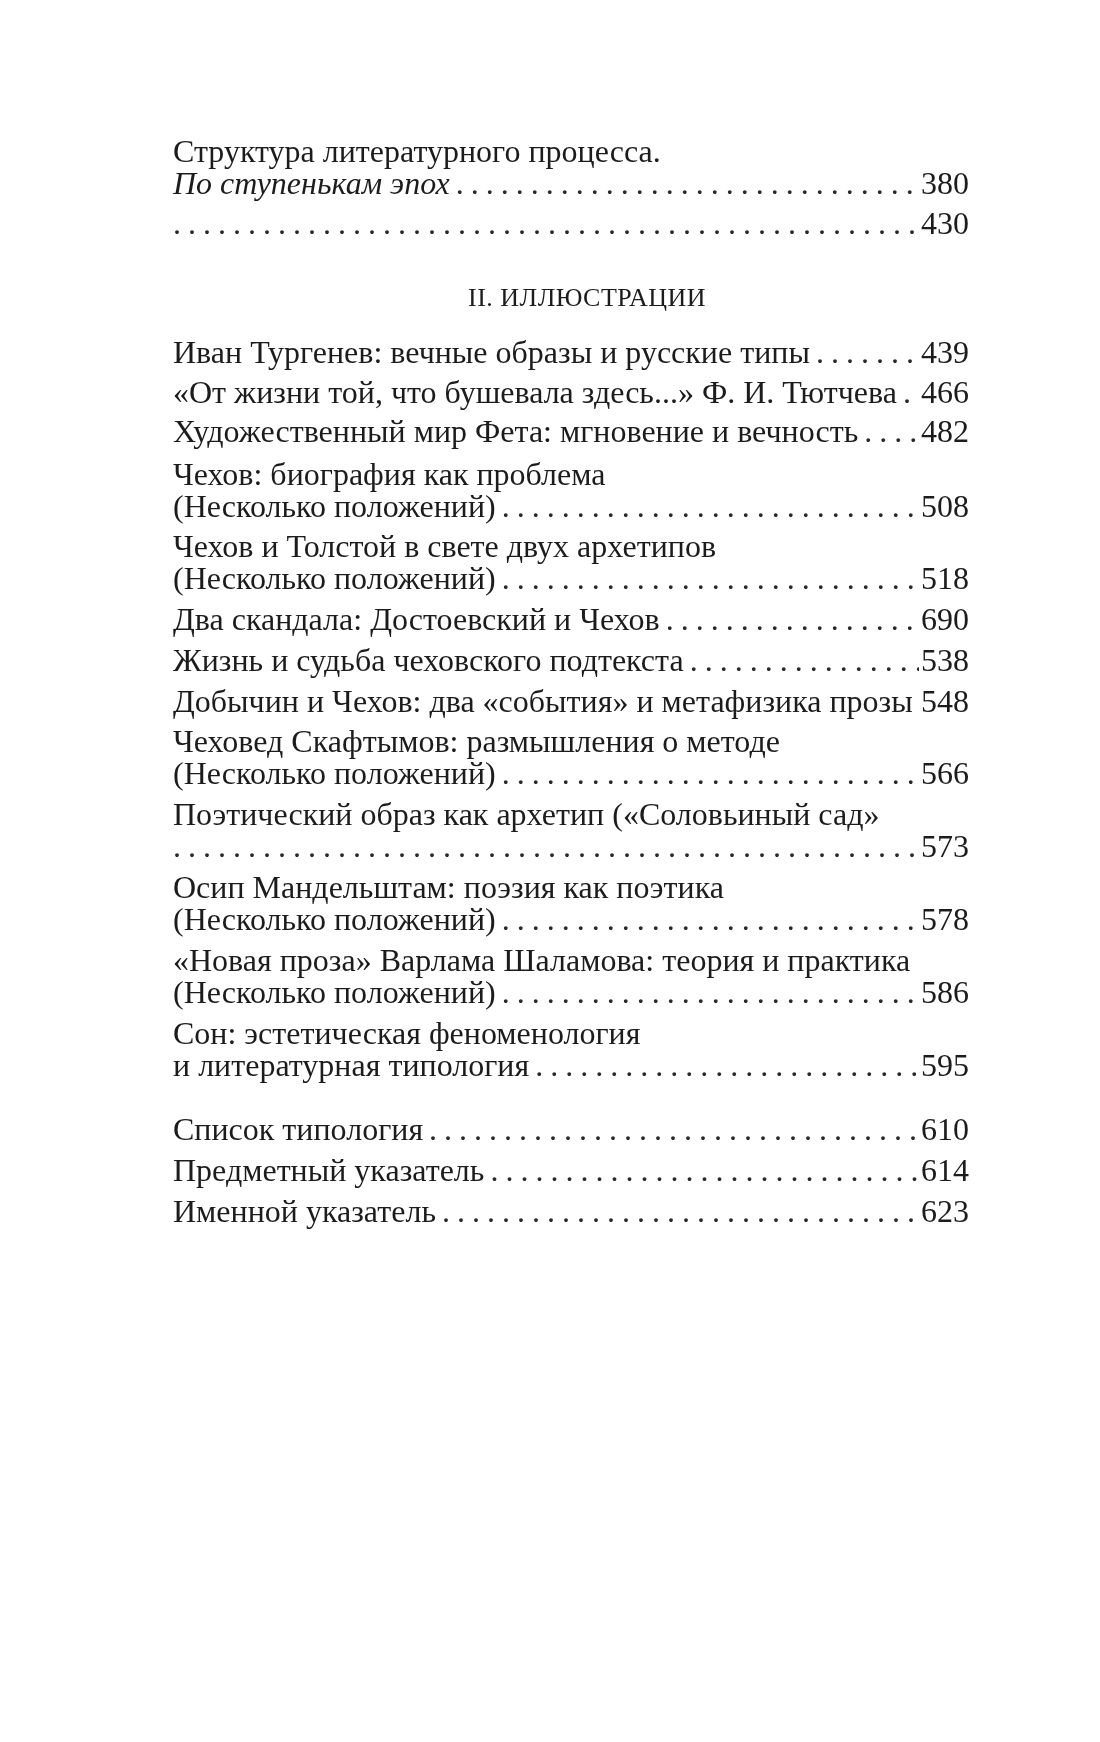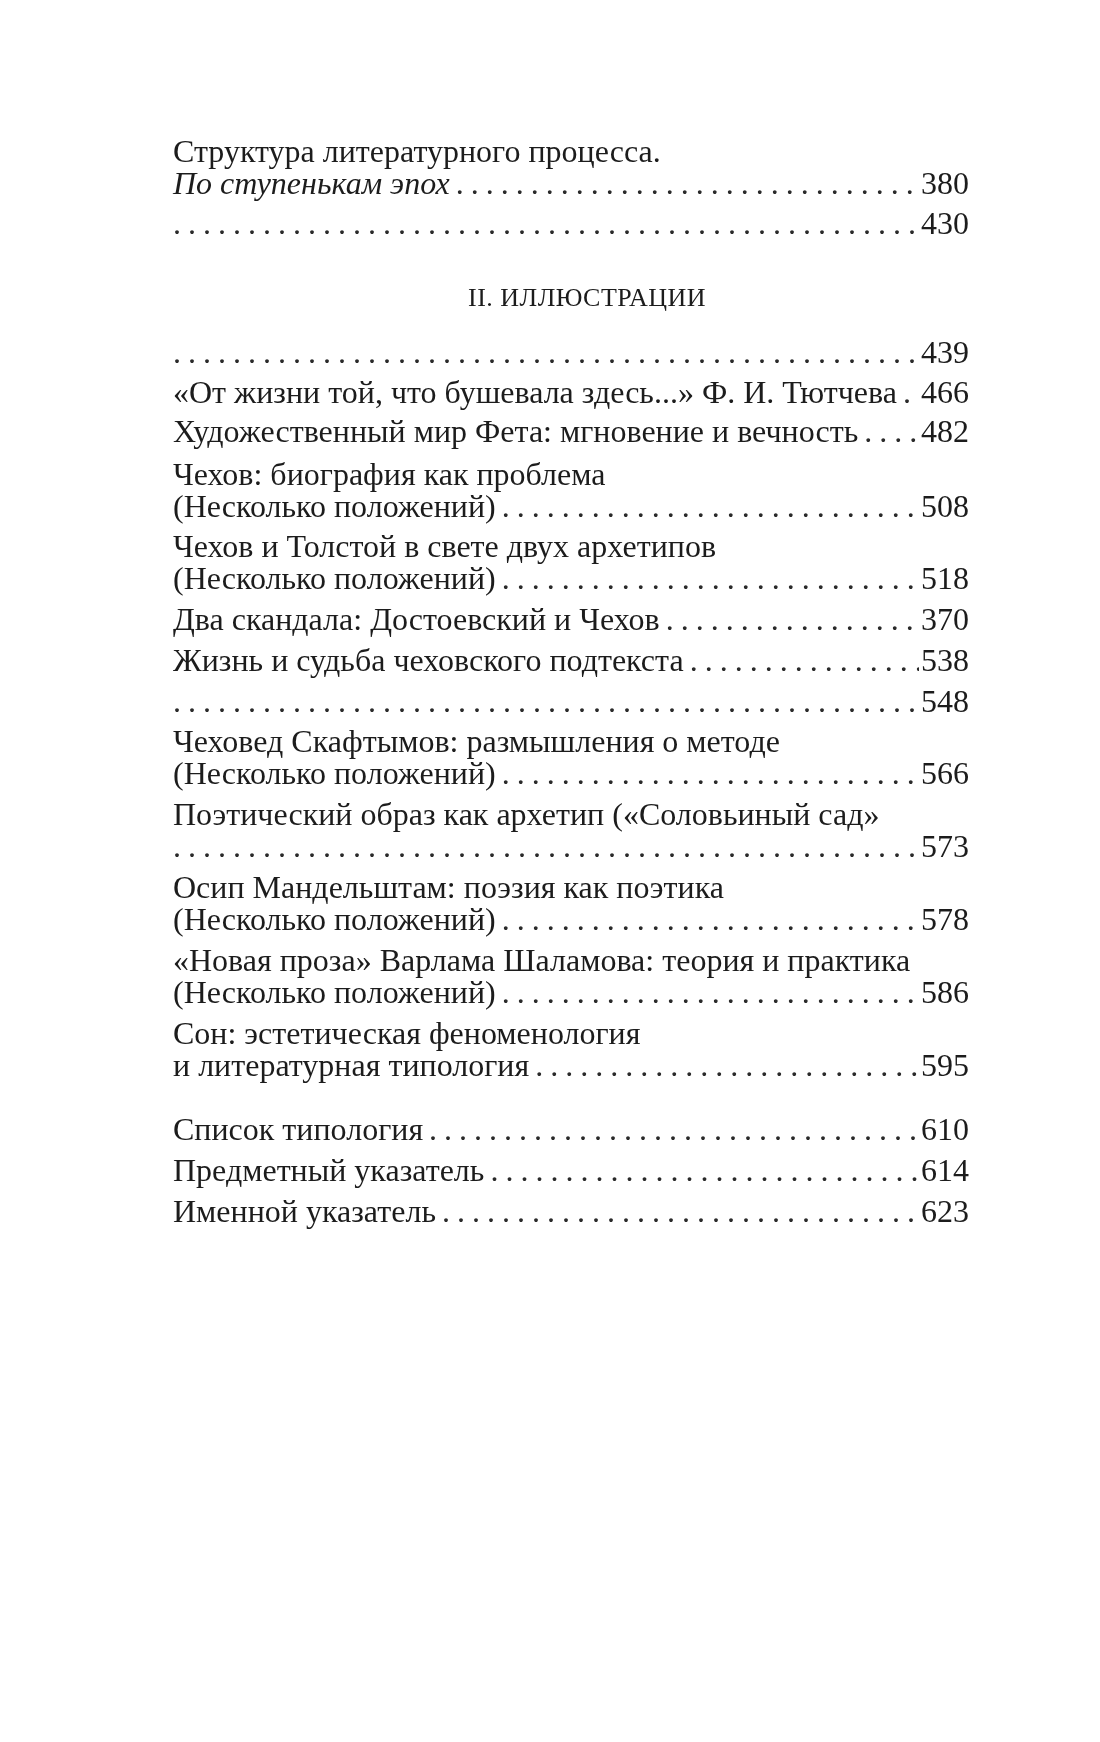--- a/index.html
+++ b/index.html
@@ -36,20 +36,21 @@
     <div class="lead">
       <span class="dots"></span>
       <span class="pg">430</span>
     </div>
   </div>
 
   <div class="heading" style="top:281px">II. ИЛЛЮСТРАЦИИ</div>
 
   <div class="line" style="top:335px">
     <div class="lead">
+      <span class="txt">Иван Тургенев: вечные образы и русские типы</span>
       <span class="dots"></span>
       <span class="pg">439</span>
     </div>
   </div>
   <div class="line" style="top:375px">
     <div class="lead">
       <span class="txt">«От жизни той, что бушевала здесь...» Ф. И. Тютчева</span>
       <span class="dots"></span>
       <span class="pg">466</span>
     </div>
@@ -81,32 +82,33 @@
       <span class="txt">(Несколько положений)</span>
       <span class="dots"></span>
       <span class="pg">518</span>
     </div>
   </div>
 
   <div class="line" style="top:602px">
     <div class="lead">
       <span class="txt">Два скандала: Достоевский и Чехов</span>
       <span class="dots"></span>
-      <span class="pg">370</span>
+      <span class="pg">690</span>
     </div>
   </div>
   <div class="line" style="top:643px">
     <div class="lead">
       <span class="txt">Жизнь и судьба чеховского подтекста</span>
       <span class="dots"></span>
       <span class="pg">538</span>
     </div>
   </div>
   <div class="line" style="top:684px">
     <div class="lead">
+      <span class="txt">Добычин и Чехов: два «события» и метафизика прозы</span>
       <span class="dots"></span>
       <span class="pg">548</span>
     </div>
   </div>
 
   <div class="line" style="top:724px">
     <span>Чеховед Скафтымов: размышления о методе</span>
   </div>
   <div class="line" style="top:756px">
     <div class="lead">

